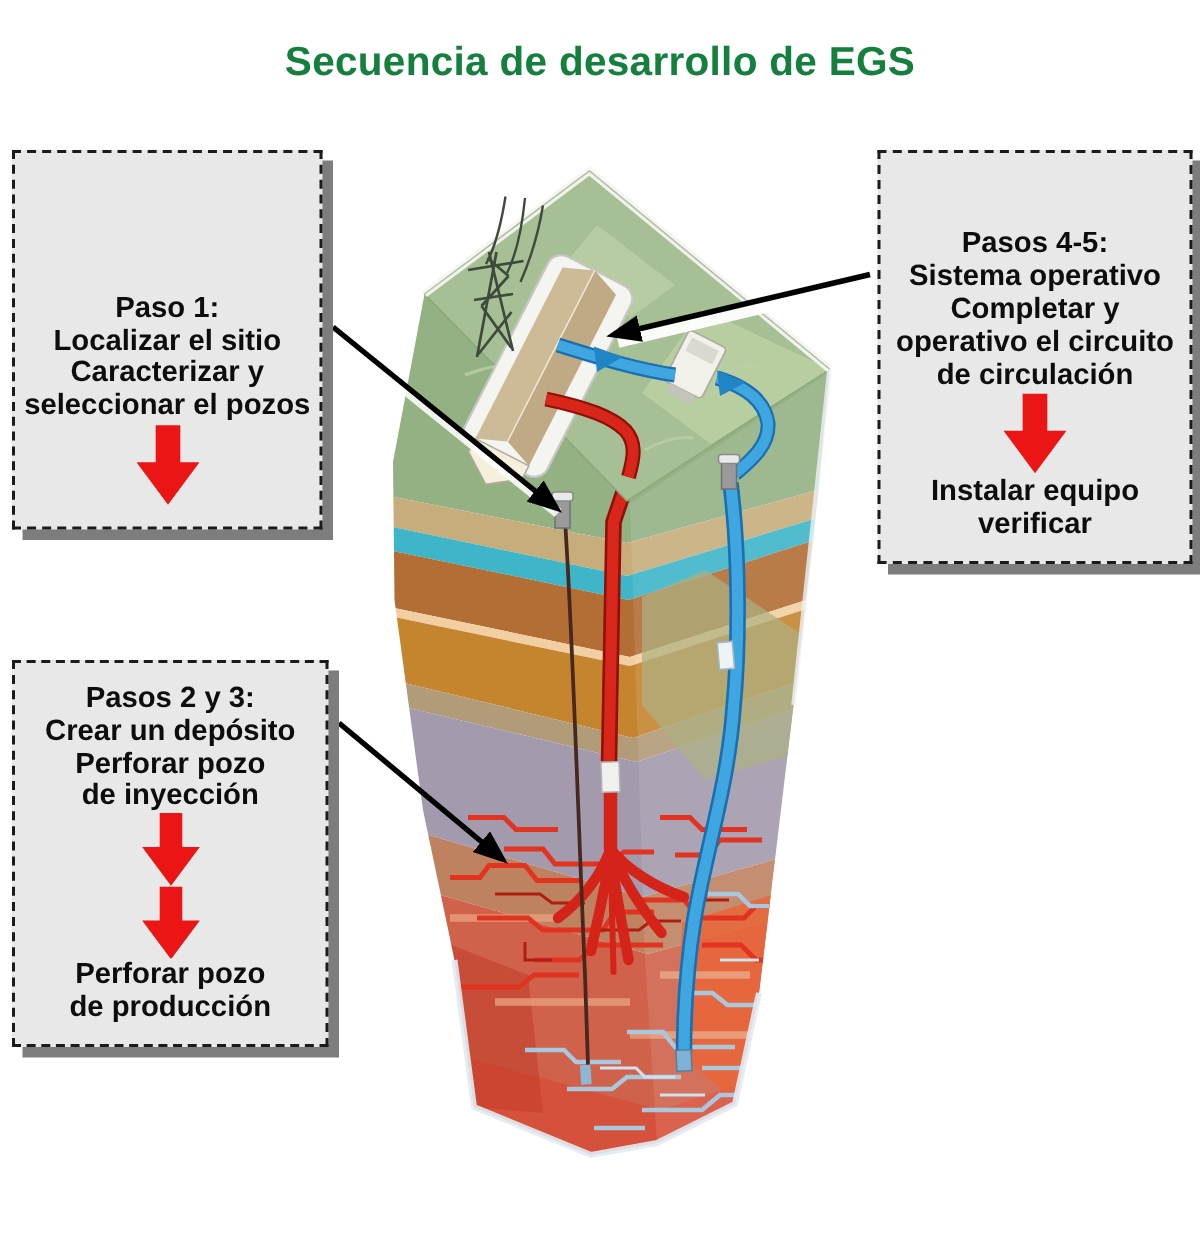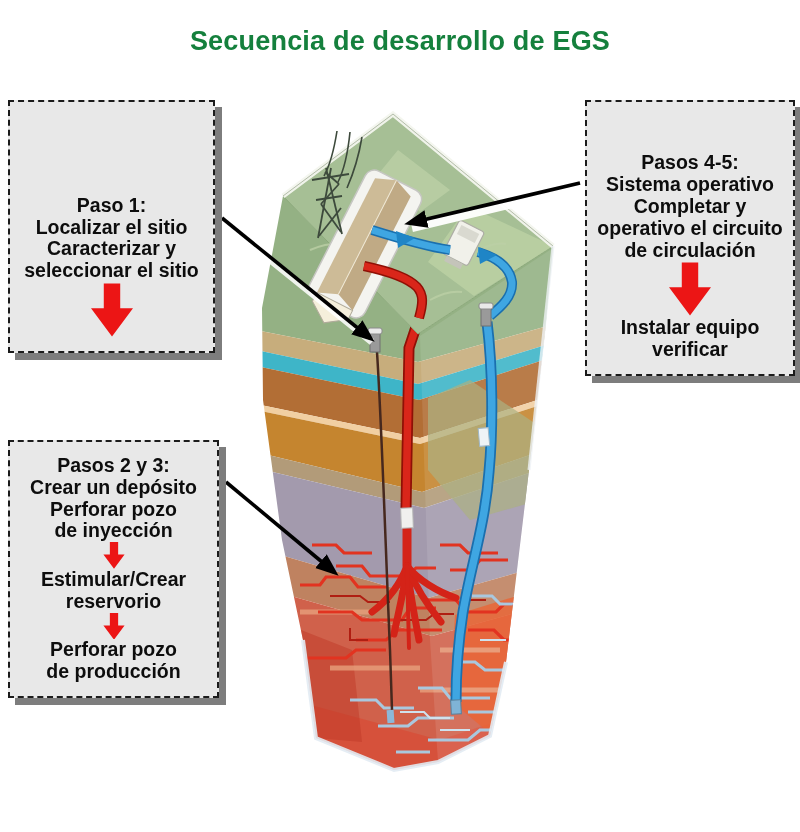--- a/index.html
+++ b/index.html
@@ -215,21 +215,21 @@
       <path d="M226,482 L334,572" stroke="#000000" stroke-width="3.6" fill="none" marker-end="url(#ah)"></path>
     </g>
   </svg>
 
   <div class="page-title">Secuencia de desarrollo de EGS</div>
 
   <div class="callout" id="box-step1">
     <div class="co-text">Paso 1:
 Localizar el sitio</div>
     <div class="co-text">Caracterizar y
-seleccionar el sitio</div>
+seleccionar el pozos</div>
     <svg class="red-arrow" width="42" height="56" viewBox="0 0 46 58">
       <polygon points="14,0 32,0 32,27 46,27 23,58 0,27 14,27" fill="#ec1515"></polygon>
     </svg>
   </div>
 
   <div class="callout" id="box-steps45">
     <div class="co-text">Pasos 4-5:
 Sistema operativo</div>
     <div class="co-text">Completar y
 operativo el circuito
@@ -242,22 +242,20 @@
   </div>
 
   <div class="callout" id="box-steps23">
     <div class="co-text">Pasos 2 y 3:
 Crear un depósito</div>
     <div class="co-text">Perforar pozo
 de inyección</div>
     <svg class="red-arrow" width="42" height="56" viewBox="0 0 46 58">
       <polygon points="14,0 32,0 32,27 46,27 23,58 0,27 14,27" fill="#ec1515"></polygon>
     </svg>
-    <div class="co-text">Estimular/Crear
-reservorio</div>
     <svg class="red-arrow" width="42" height="56" viewBox="0 0 46 58">
       <polygon points="14,0 32,0 32,27 46,27 23,58 0,27 14,27" fill="#ec1515"></polygon>
     </svg>
     <div class="co-text">Perforar pozo
 de producción</div>
   </div>
 
 </div>
 
 </body></html>

